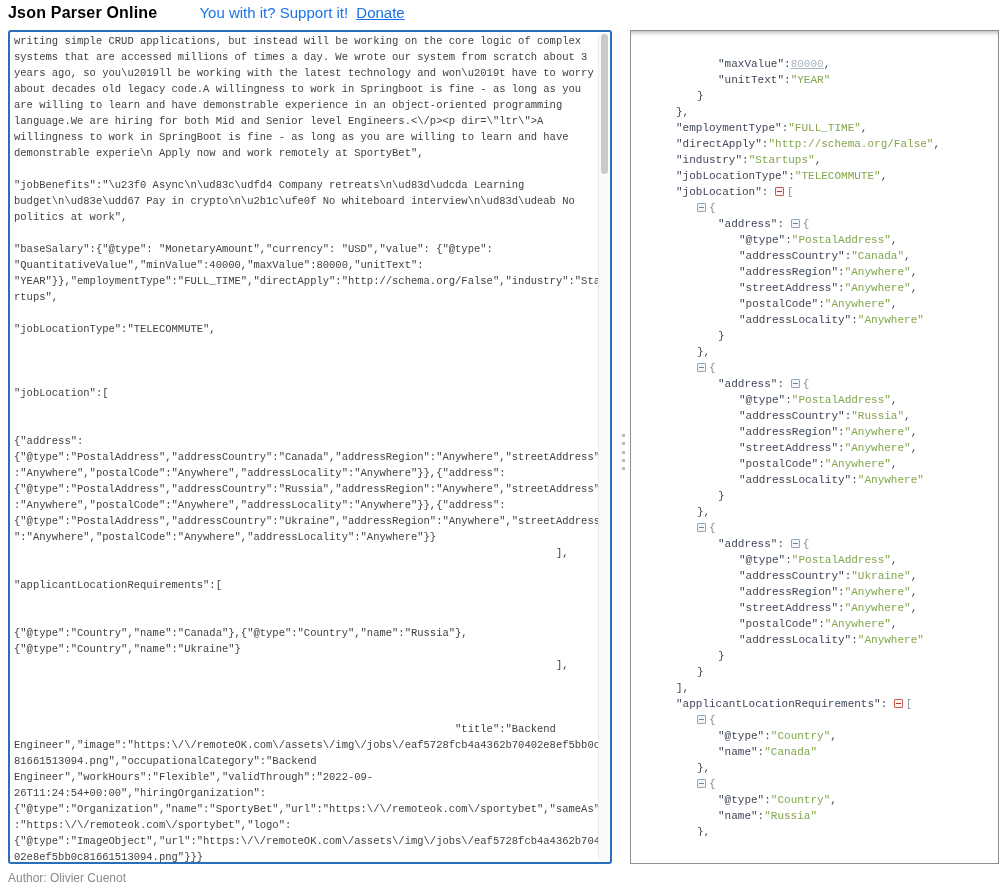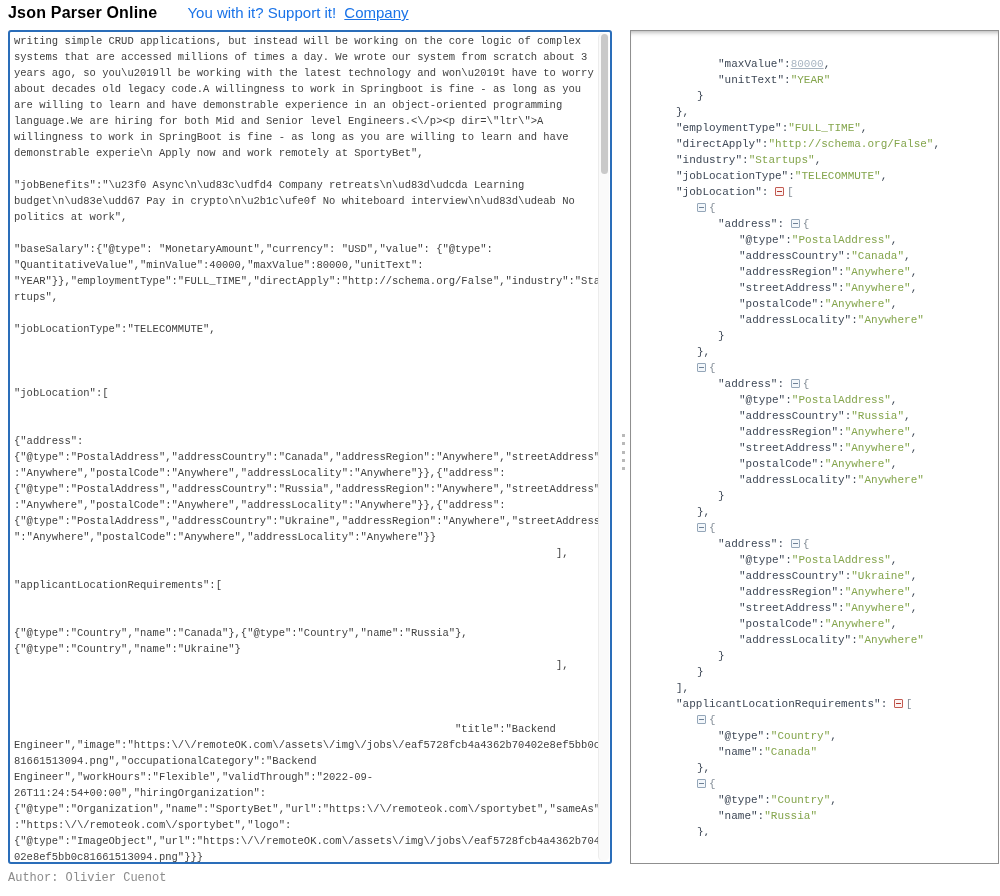--- a/index.html
+++ b/index.html
@@ -1,21 +1,21 @@
 <!DOCTYPE html>
 <html><head>
 <meta charset="utf-8">
 <style>
   * { box-sizing: border-box; margin: 0; padding: 0; }
   html, body { width: 1000px; height: 896px; background: #ffffff; overflow: hidden;
     font-family: "Liberation Sans", sans-serif; }
   .page { position: relative; width: 1000px; height: 896px; }
 
   
-  .topbar { position: absolute; left: 8px; top: 4px; height: 24px; display: flex; align-items: baseline; }
+  .topbar { position: absolute; left: 8px; top: 4px; height: 24px; display: flex; align-items: baseline; gap: 12px; }
   .topbar h1 { font-size: 16px; font-weight: bold; color: #000; margin-right: 30px; letter-spacing: 0.2px; }
   .support { font-size: 15px; color: #1a73e8; }
   .support a { color: #1a73e8; text-decoration: underline; cursor: pointer; margin-left: 4px; }
 
   
   .editor-wrap { position: absolute; left: 8px; top: 30px; width: 604px; height: 834px; }
   textarea.json-input {
     width: 100%; height: 100%; resize: none; display: block;
     border: 2px solid #2a6db9; border-radius: 3px; outline: none;
     padding: 1px 16px 2px 4px; background: #fff;
@@ -52,32 +52,32 @@
   .sv  { color: #84a54c; }
   .nv  { color: #a9b5c2; text-decoration: underline; }
   .tgl { display: inline-block; width: 9px; height: 9px; border: 1px solid #94a6b8;
     background: #f3f7fb; border-radius: 1px; position: relative; vertical-align: middle;
     margin: -2px 3px 0 0; cursor: pointer; }
   .tgl::before { content: ""; position: absolute; left: 1px; right: 1px; top: 3px; height: 1px;
     background: #6e8196; }
   .tgl.arr { border-color: #c25b52; background: #fdf3f2; }
   .tgl.arr::before { background: #b33a31; }
 
-  .footer { position: absolute; left: 8px; top: 871px; font-size: 12px; color: #8b8b8b; font-family: Liberation Mono, monospace; }
+  .footer { position: absolute; left: 8px; top: 871px; font-size: 12px; color: #8b8b8b; }
 </style>
 </head>
 <body>
 
 <div class="page">
 
   <div class="topbar">
     <h1>Json Parser Online</h1>
     <div class="support">
       <span>You with it? Support it!</span>
-      <a href="#">Company</a>
+      <a href="#">Donate</a>
     </div>
   </div>
 
   <div class="editor-wrap">
     <textarea id="json-input" class="json-input" spellcheck="false" wrap="off" style="">writing simple CRUD applications, but instead will be working on the core logic of complex
 systems that are accessed millions of times a day. We wrote our system from scratch about 3
 years ago, so you\u2019ll be working with the latest technology and won\u2019t have to worry
 about decades old legacy code.A willingness to work in Springboot is fine - as long as you
 are willing to learn and have demonstrable experience in an object-oriented programming
 language.We are hiring for both Mid and Senior level Engineers.&lt;\/p&gt;&lt;p dir=\"ltr\"&gt;A

